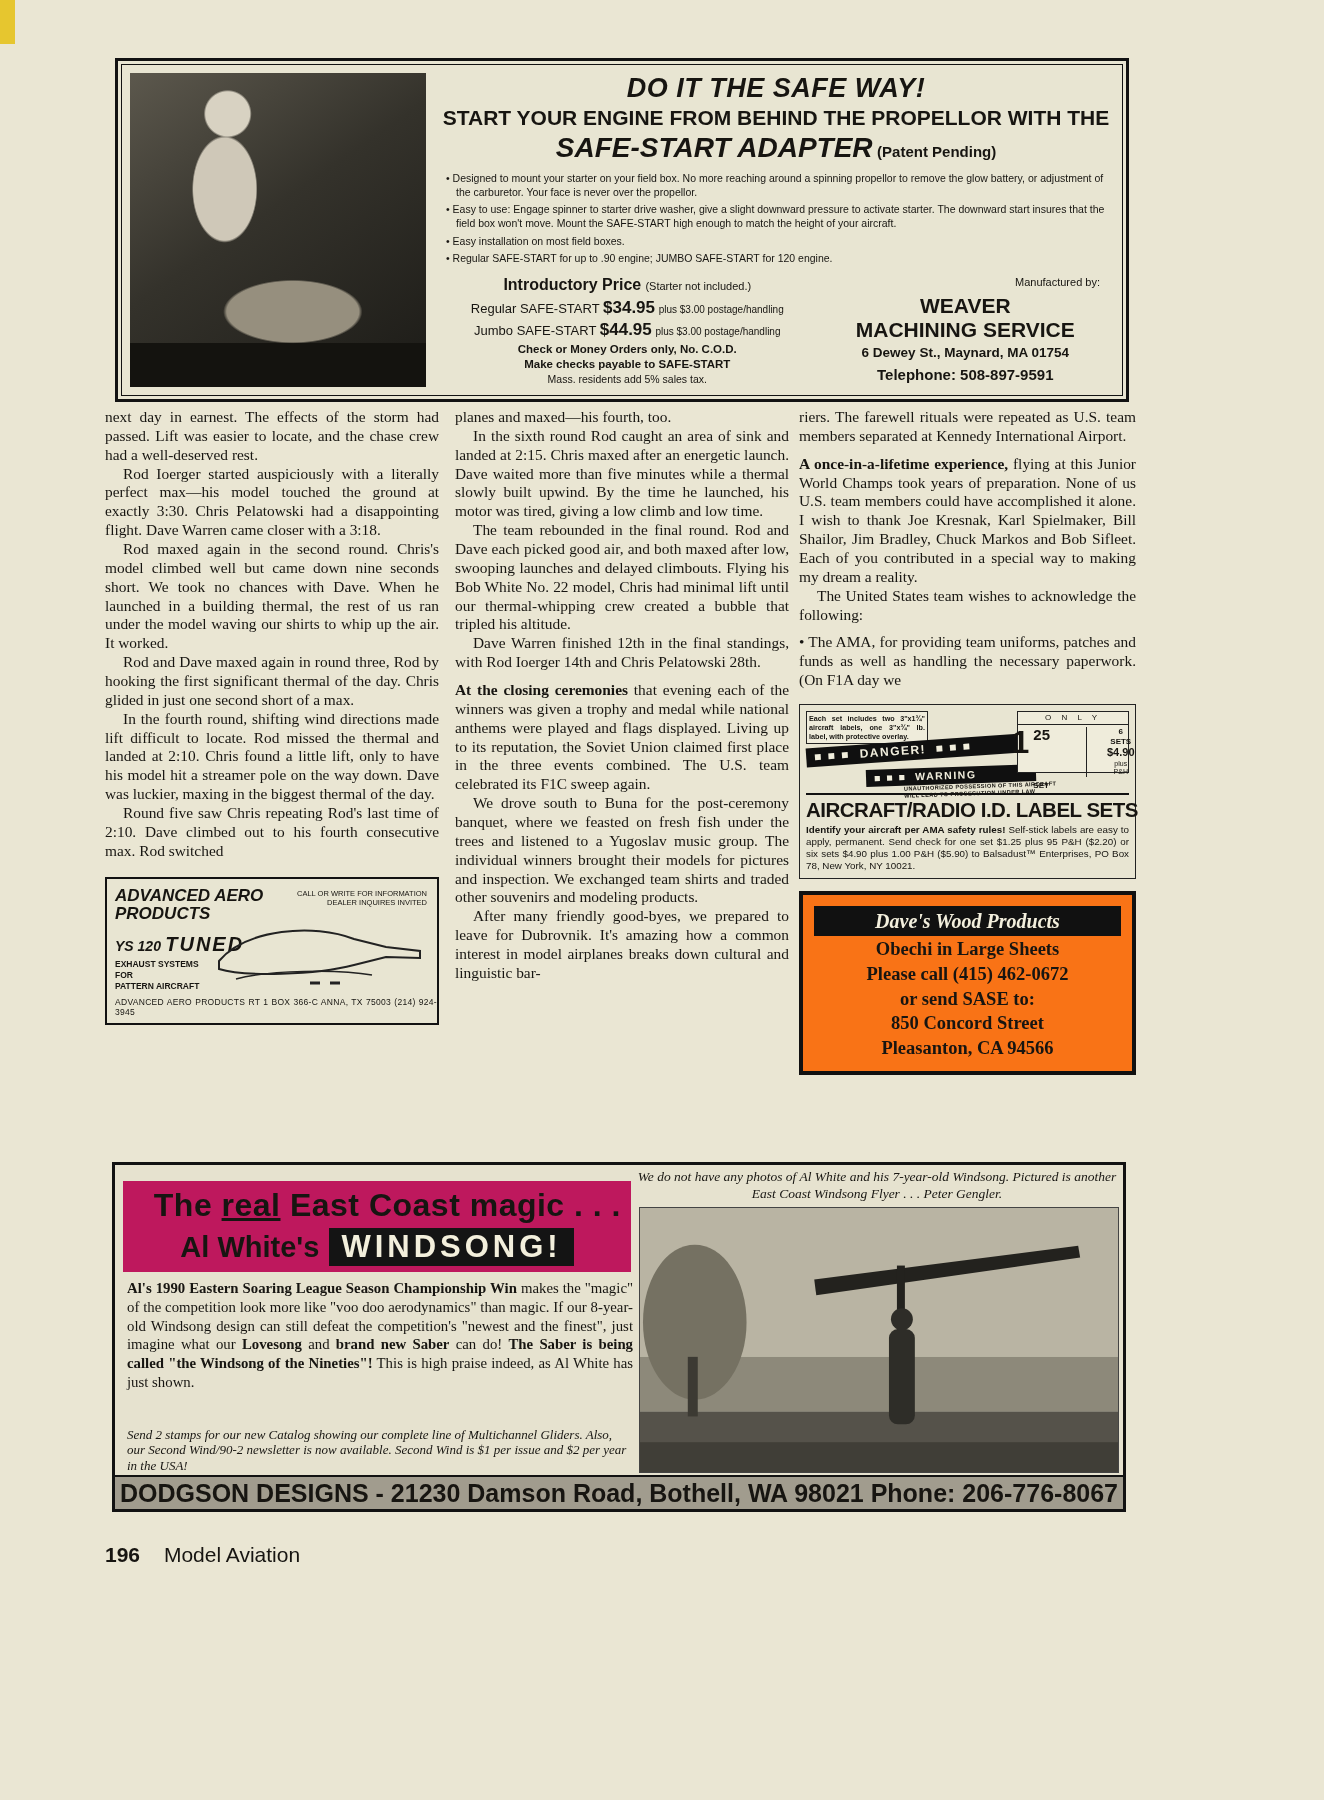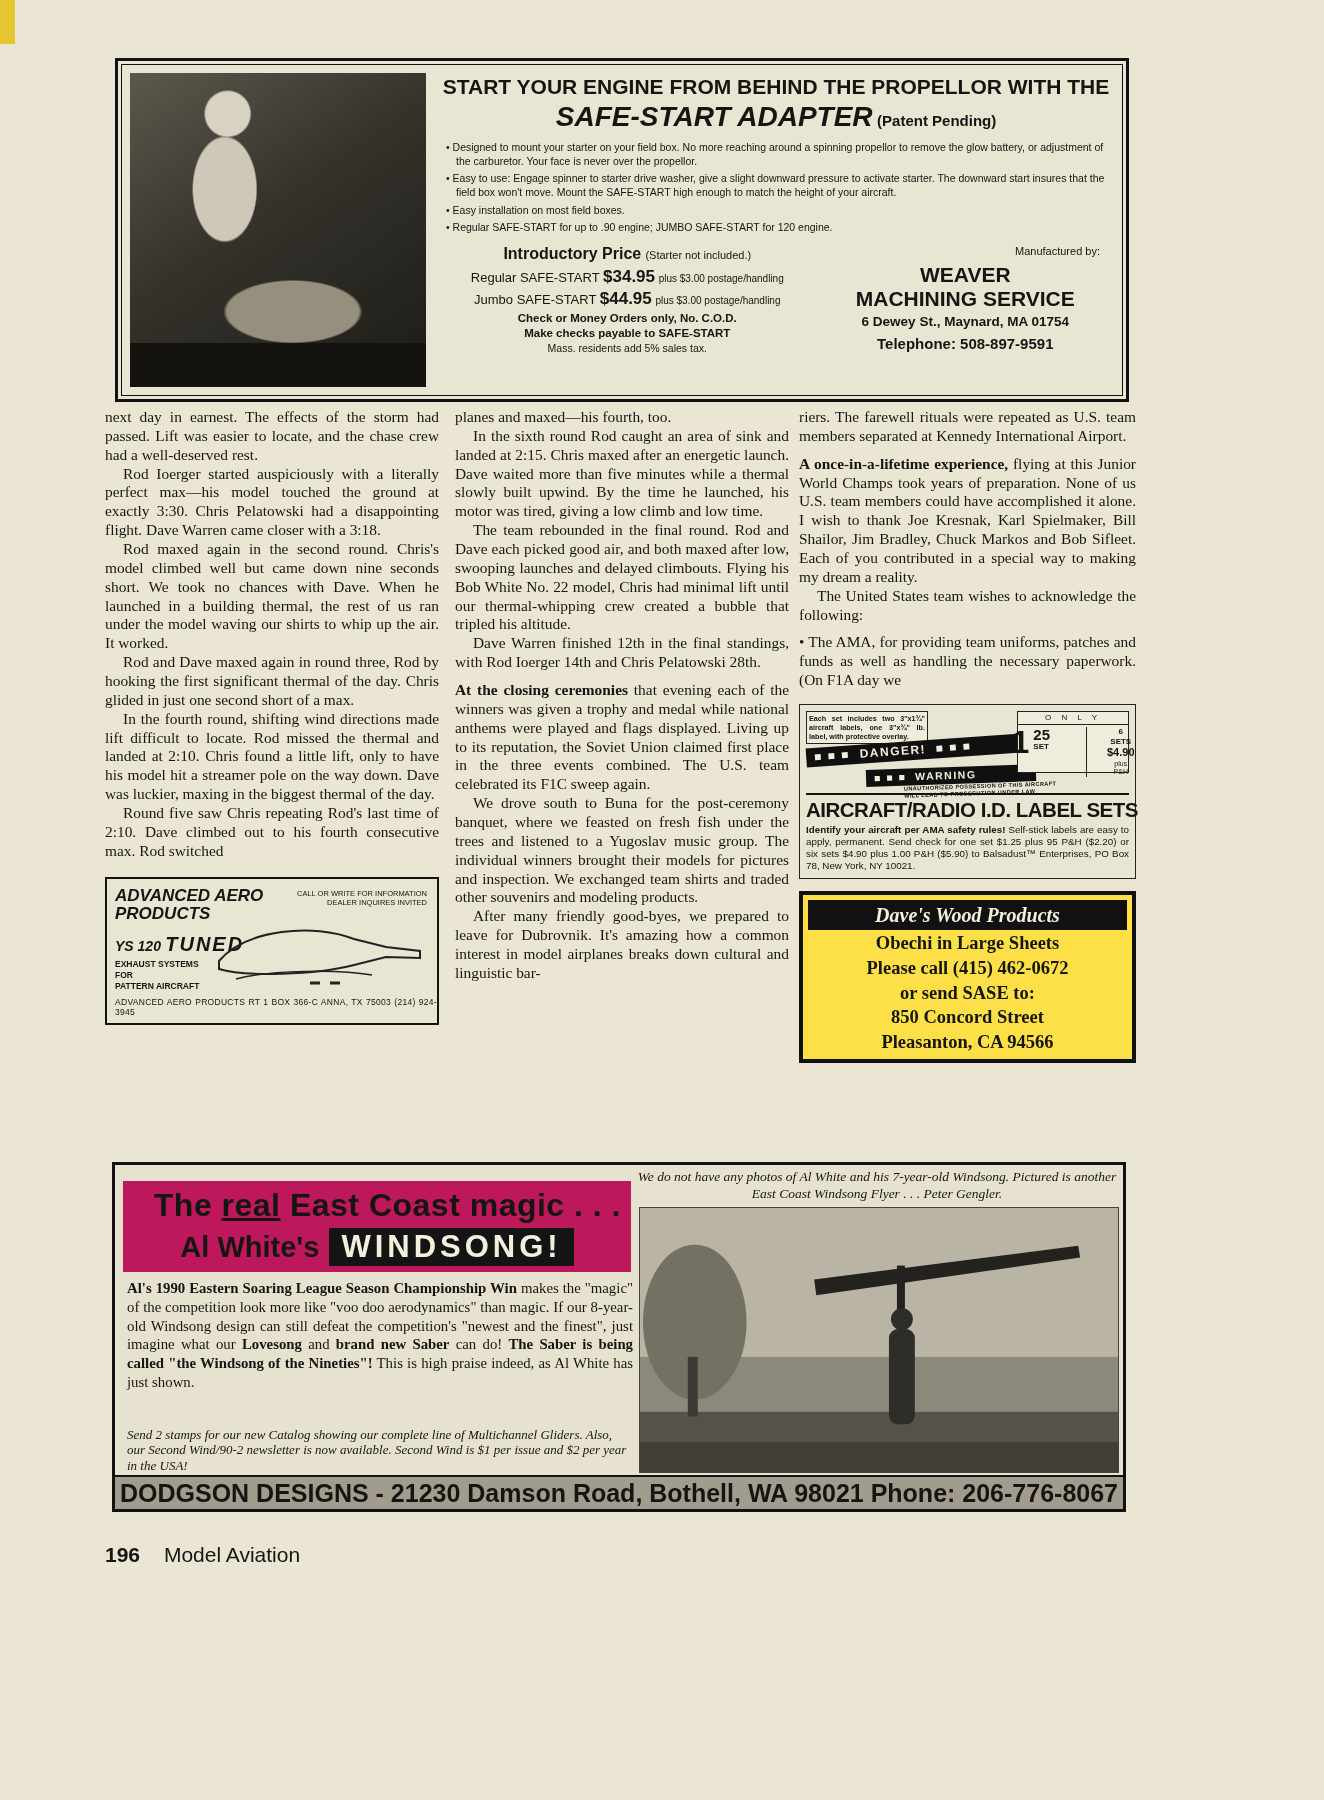--- a/index.html
+++ b/index.html
@@ -80,34 +80,34 @@
     padding:2px 8px; letter-spacing:1.5px; white-space:nowrap; }
   .la-strip1 { left:0; top:30px; width:215px; font-size:12px; transform:rotate(-4deg); }
   .la-strip2 { left:60px; top:56px; width:170px; font-size:10.5px; transform:rotate(-2deg); }
   .la-warnlines { position:absolute; left:98px; top:72px; font-size:5.6px; font-weight:bold; line-height:1.3;
     transform:rotate(-2deg); letter-spacing:0.4px; }
   .la-price { position:absolute; right:0; top:0; width:112px; height:62px; border:1px solid #222;
     background:#efecdb; text-align:center; }
   .la-only { font-size:8px; letter-spacing:4px; border-bottom:1px solid #222; padding:1px 0; }
   .la-pricerow { display:flex; align-items:flex-start; justify-content:center; gap:4px; padding-top:2px; }
   .la-1 { font-size:32px; font-weight:bold; line-height:0.95; }
-  .la-25col { display:flex; flex-direction:column; align-items:flex-start; }
+  .la-25col { display:flex; flex-direction:column; align-items:flex-start;gap:39px; }
   .la-25 { font-size:15px; font-weight:bold; line-height:1; }
   .la-set { font-size:8px; font-weight:bold; }
   .la-sixcol { display:flex; flex-direction:column; align-items:flex-start; border-left:1px solid #222; padding-left:20px;margin-left:32px; }
   .la-six { font-size:8px; font-weight:bold; }
   .la-sixprice { font-size:11px; font-weight:bold; }
   .la-sixnote { font-size:7px; }
   .la-title { font-weight:bold; font-size:20.5px; letter-spacing:-0.5px; border-top:2px solid #111;
     margin-top:2px; padding-top:2px; white-space:nowrap; }
   .la-body { font-size:9.8px; line-height:1.22; margin-top:2px; }
   .la-body .bb { font-weight:bold; }
 
   
-  .ad-daves { border:4px solid #111; margin-top:12px; padding:5px; background:#fde047; }
+  .ad-daves { border:4px solid #111; margin-top:12px; padding:11px; background:#f97316; }
   .da-header { background:#111; color:#f3efdd; text-align:center; font-style:italic; font-weight:bold;
     font-size:20px; padding:3px 0; font-family:"Liberation Serif", serif; }
   .da-line { font-weight:bold; font-size:18.5px; text-align:center; margin-top:2px; }
 
   
   .ad-windsong { position:absolute; left:112px; top:1162px; width:1014px; height:350px;
     border:3px solid #121212; background:#e6e2cf; }
   .ws-caption { position:absolute; left:518px; top:4px; width:488px; text-align:center;
     font-style:italic; font-size:13.5px; line-height:1.25; }
   .ws-photo { position:absolute; left:524px; top:42px; width:480px; height:266px; border:1px solid #444; }
@@ -134,20 +134,21 @@
 </head>
 <body>
 
 <div class="page">
   <div class="corner-mark"></div>
 
   <section class="top-ad">
     <div class="top-ad-frame">
       <div class="photo-safe"></div>
       <div class="top-ad-content">
+        <div class="ta-h1">DO IT THE SAFE WAY!</div>
         <div class="ta-h2">START YOUR ENGINE FROM BEHIND THE PROPELLOR WITH THE</div>
         <div class="ta-h3">
           <span class="prod">SAFE-START ADAPTER</span>
           <span class="patent">(Patent Pending)</span>
         </div>
         <ul class="bullets">
           <li>Designed to mount your starter on your field box. No more reaching around a spinning propellor to remove the glow battery, or adjustment of the carburetor. Your face is never over the propellor.</li>
           <li>Easy to use: Engage spinner to starter drive washer, give a slight downward pressure to activate starter. The downward start insures that the field box won't move. Mount the SAFE-START high enough to match the height of your aircraft.</li>
           <li>Easy installation on most field boxes.</li>
           <li>Regular SAFE-START for up to .90 engine; JUMBO SAFE-START for 120 engine.</li>

